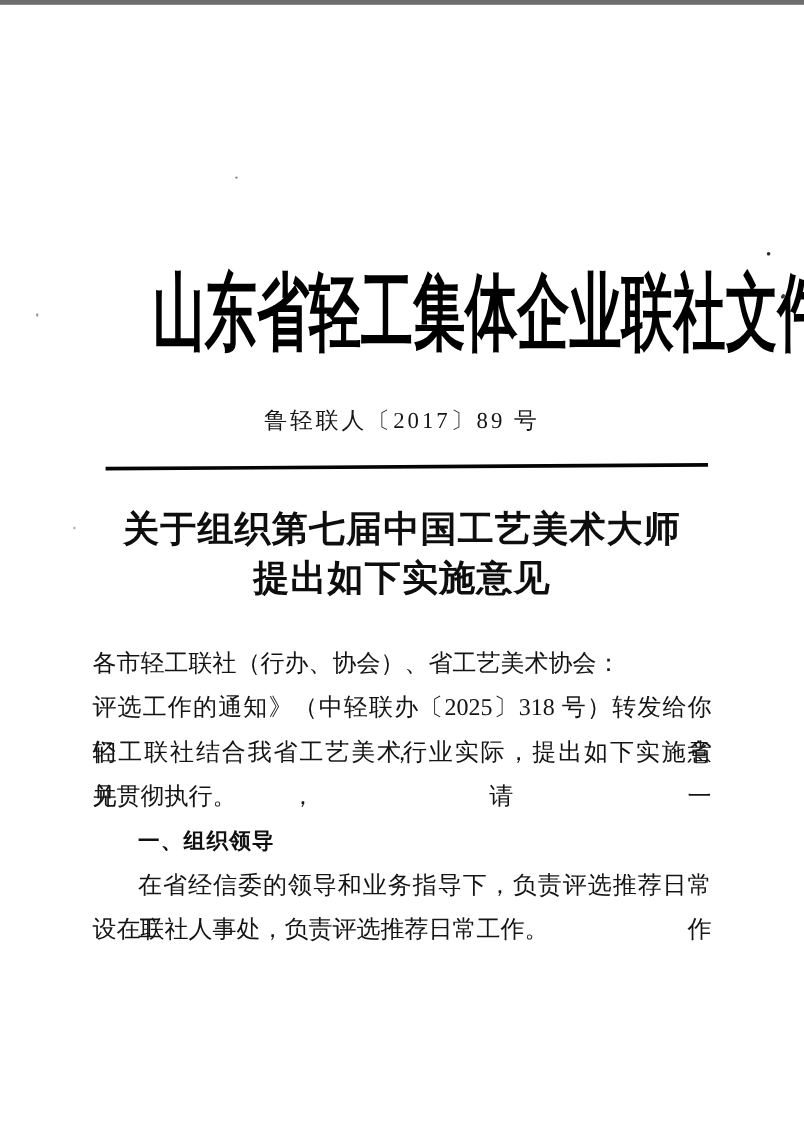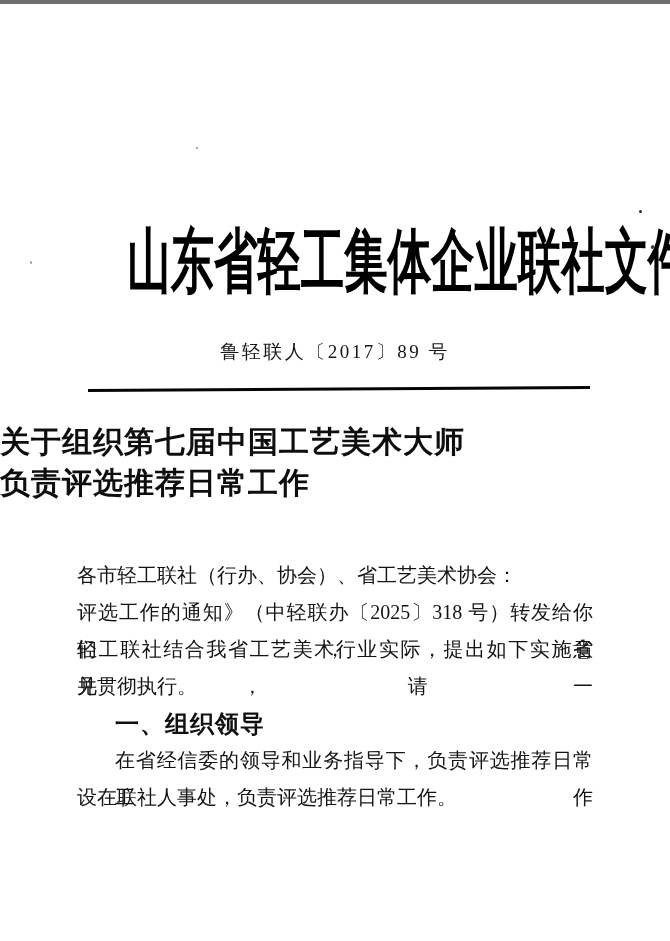--- a/index.html
+++ b/index.html
@@ -30,36 +30,36 @@
     font-size:19px; letter-spacing:2.5px; line-height:22px;
     color:#161616;
   }
   .separator-rule {
     position:absolute; top:389px; left:88px; width:502px; height:3px;
     background:#050505;
     transform:rotate(-0.35deg); transform-origin:left center;
   }
   .notice-title {
     position:absolute; top:421px; left:0; width:670px;
-    text-align:left;
+    text-align:center;
     font-weight:bold; font-size:30px; line-height:41px;
     letter-spacing:1px;
     color:#0e0e0e;
   }
   .body-block {
-    position:absolute; top:557px; left:77px; width:516px;
+    position:absolute; top:535px; left:77px; width:516px;
     font-size:20px; line-height:37px;
     color:#141414;
   }
   .line { height:37px; white-space:nowrap; }
   .fill { white-space:normal; text-align:justify; text-align-last:justify; }
   .indent { padding-left:38px; }
   .heading {
     font-family:"Liberation Sans", sans-serif;
-    font-weight:bold; font-size:24px;
+    font-weight:bold; font-size:18px;
     letter-spacing:1px;
     color:#101010;
   }
   .speck { position:absolute; border-radius:50%; }
   .speck-1 { left:196px; top:147px; width:2px; height:2px; background:#8a8a8a; }
   .speck-2 { left:639px; top:210px; width:3px; height:3px; background:#2a2a2a; }
   .speck-3 { left:651px; top:245px; width:3px; height:4px; background:#3a3a3a; transform:rotate(40deg); }
   .speck-4 { left:30px;  top:261px; width:2px; height:3px; background:#9a9a9a; }
   .speck-5 { left:61px;  top:439px; width:2px; height:2px; background:#b0b0b0; }
 </style>
@@ -71,21 +71,21 @@
   <div class="top-scan-bar"></div>
 
   <div class="masthead-title">山东省轻工集体企业联社文件</div>
 
   <div class="doc-number">鲁轻联人〔2017〕89 号</div>
 
   <div class="separator-rule"></div>
 
   <div class="notice-title">
     <div>关于组织第七届中国工艺美术大师</div>
-    <div>负责评选推荐日常工作</div>
+    <div>提出如下实施意见</div>
   </div>
 
   <div class="body-block">
     <div class="line">各市轻工联社（行办、协会）、省工艺美术协会：</div>
     <div class="line fill">评选工作的通知》（中轻联办〔2025〕318 号）转发给你们，省</div>
     <div class="line fill">轻工联社结合我省工艺美术行业实际，提出如下实施意见，请一</div>
     <div class="line">并贯彻执行。</div>
     <div class="line indent heading">一、组织领导</div>
     <div class="line indent fill">在省经信委的领导和业务指导下，负责评选推荐日常工作</div>
     <div class="line">设在联社人事处，负责评选推荐日常工作。</div>

